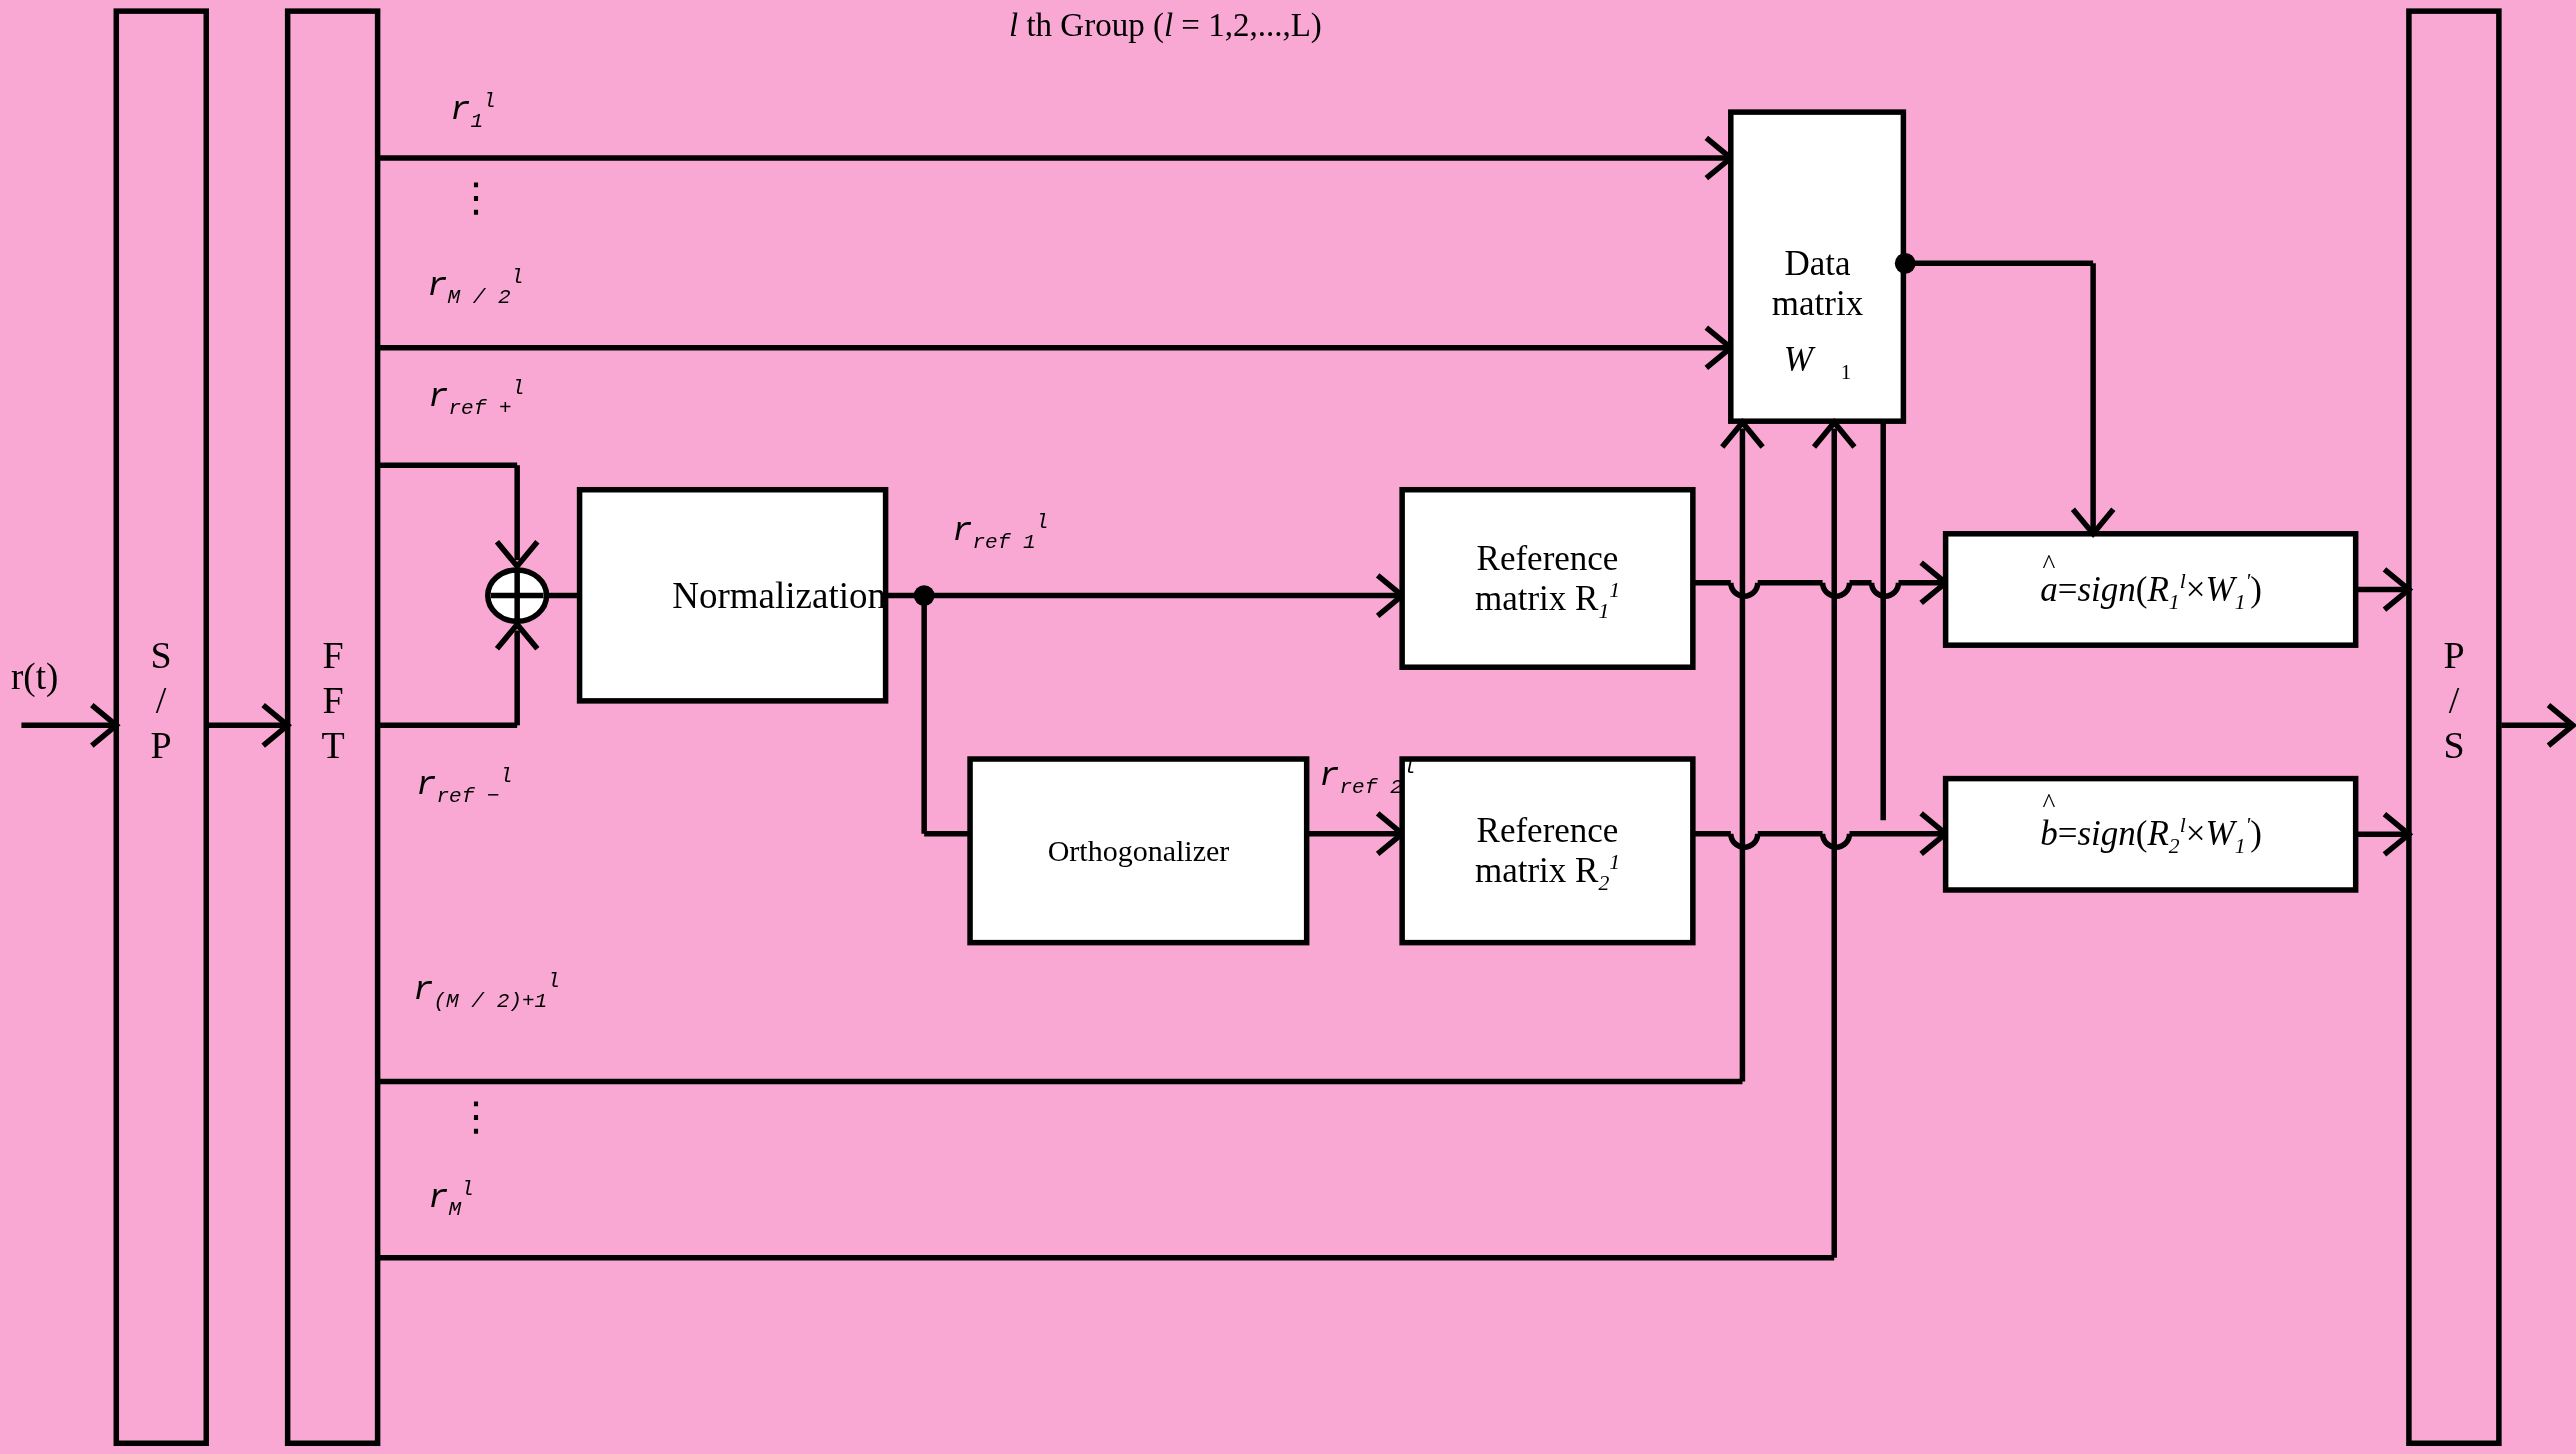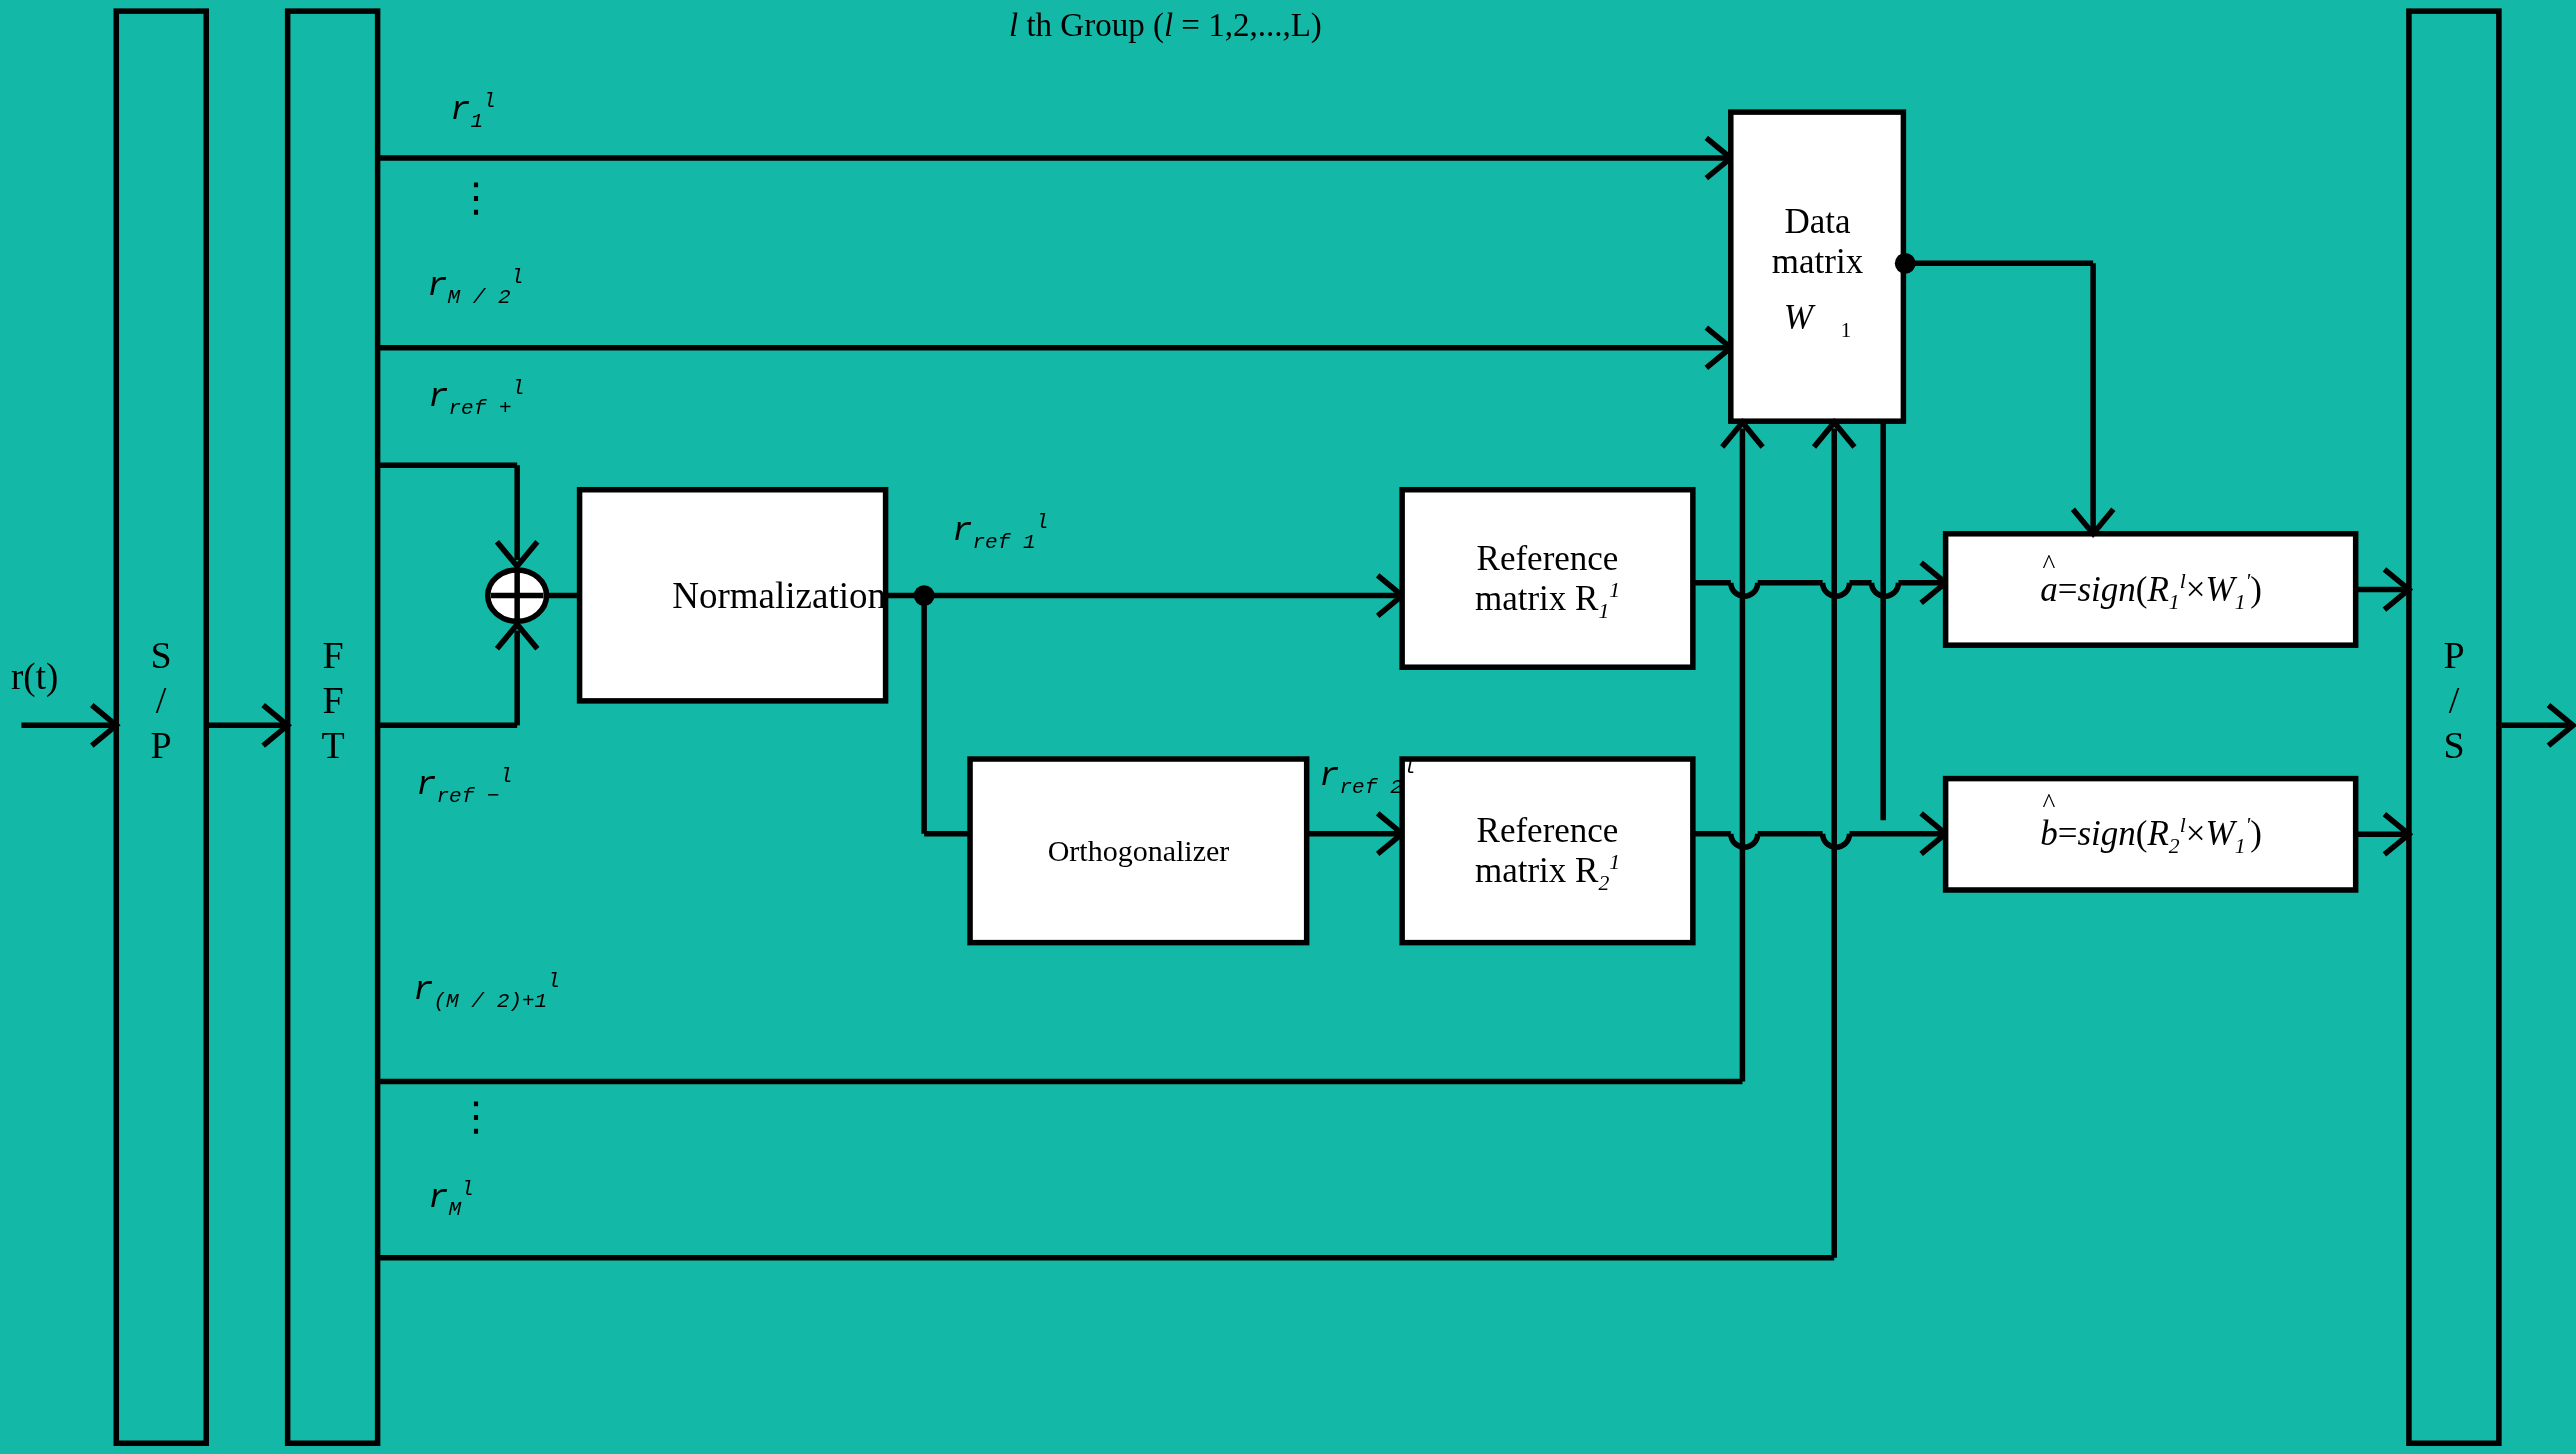--- a/index.html
+++ b/index.html
@@ -4,21 +4,21 @@
 <style>
   html, body {
     margin: 0;
     padding: 0;
     background: #ffffff;
   }
   #root {
     position: relative;
     width: 2576px;
     height: 1455px;
-    background: #14b8a6;
+    background: #f9a8d4;
     font-family: "Liberation Serif", "DejaVu Serif", serif;
     overflow: hidden;
   }
   svg.wires {
     position: absolute;
     left: 0; top: 0;
     width: 2576px;
     height: 1455px;
   }
   .lbl {
@@ -230,21 +230,21 @@
     </div>
   </div>
 
   <div class="boxtxt" style="left:1402px; top:759px; width:291px; height:184px; font-size:35px; flex-direction:column;">
     <div>Reference</div>
     <div>
       <span>matrix R</span><span class="ital"><sub>2</sub><sup>1</sup></span>
     </div>
   </div>
 
-  <div class="boxtxt" style="left:1731px; top:202px; width:173px; height:220px; font-size:35px; flex-direction:column; justify-content:flex-start;">
+  <div class="boxtxt" style="left:1731px; top:202px; width:173px; height:220px; font-size:35px; flex-direction:column; justify-content:center;">
     <div>Data</div>
     <div>matrix</div>
     <div style="margin-top:16px;">
       <span class="ital">W</span><span style="display:inline-block; width:28px;"></span><sub style="font-size:0.6em;">1</sub>
     </div>
   </div>
 
   <div class="boxtxt" style="left:1946px; top:534px; width:410px; height:111px; font-size:35px;">
     <span style="position:relative; display:inline-block;">
       <span style="position:absolute; left:0; right:0; top:-21px; text-align:center; font-size:0.78em;">^</span>

